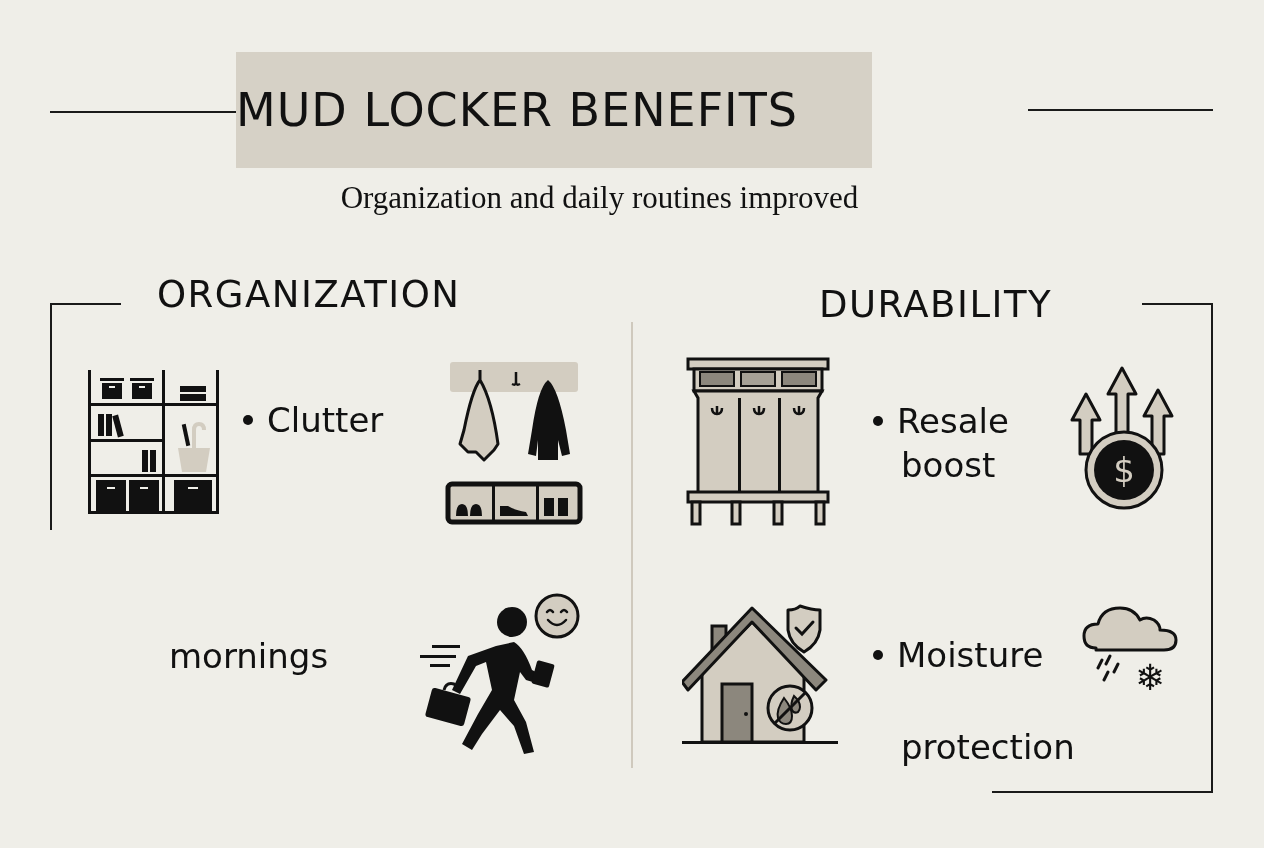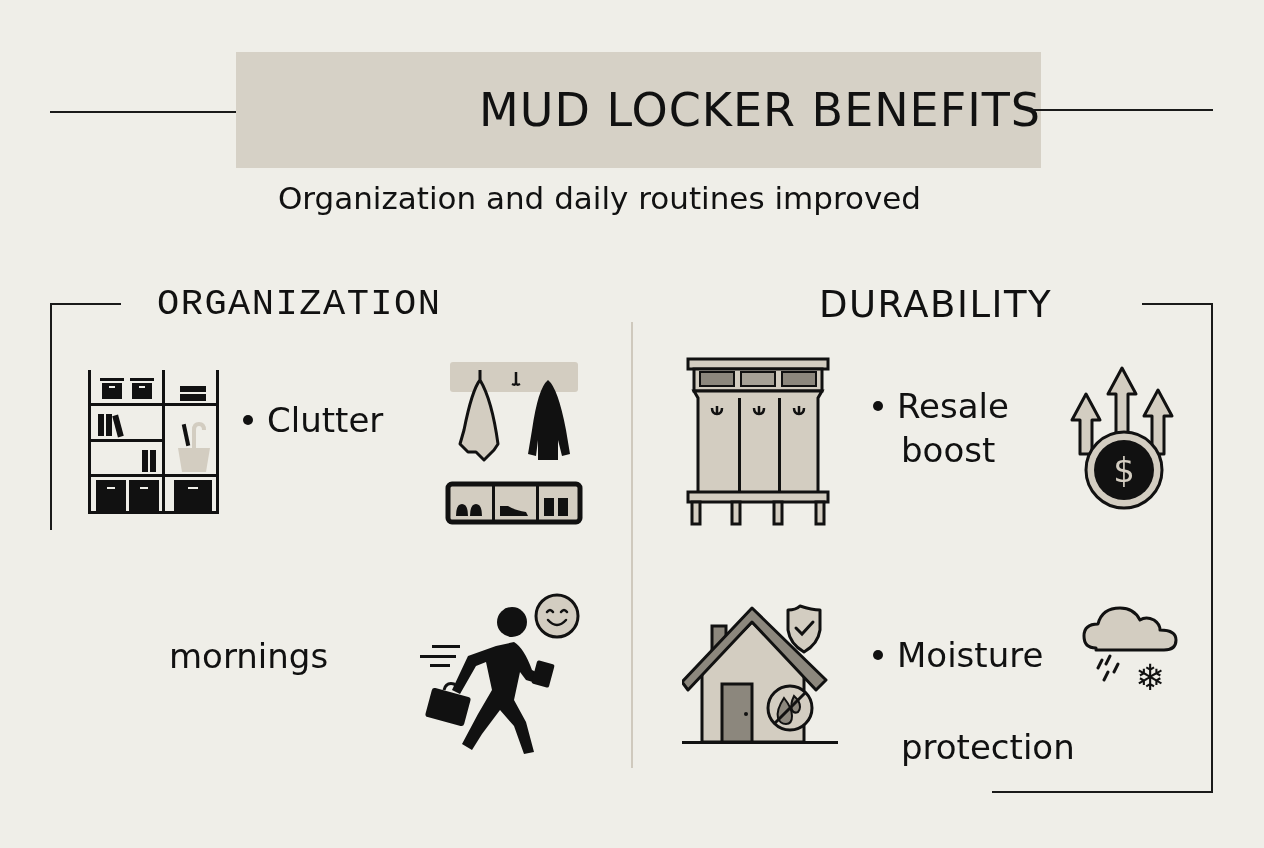--- a/index.html
+++ b/index.html
@@ -5,30 +5,30 @@
     html, body { margin: 0; padding: 0; }
     body {
       width: 1264px; height: 848px; position: relative; overflow: hidden;
       background: #efeee8;
       font-family: "DejaVu Sans", sans-serif;
       color: #111;
     }
     .abs { position: absolute; }
     .line { position: absolute; background: #1a1a1a; }
     .title-box {
-      position: absolute; left: 236px; top: 52px; width: 792px; height: 116px;
+      position: absolute; left: 236px; top: 52px; width: 636px; height: 116px;
       background: #d6d1c6;
-      display: flex; align-items: center; justify-content: flex-end; padding-left: 13px;
+      display: flex; align-items: center; justify-content: flex-start;
     }
     .title-text {
       font-size: 46px; letter-spacing: 1px; color: #111; font-weight: normal;
     }
     .subtitle {
       position: absolute; left: 0; width: 1199px; top: 180px; text-align: center;
-      font-size: 31px; color: #111;
+      font-size: 31px; color: #111; font-family: Liberation Serif, serif;
     }
     .section-title {
       position: absolute; font-size: 37px; letter-spacing: 1.5px; color: #111;
     }
     .divider { position: absolute; left: 631px; top: 322px; width: 2px; height: 446px; background: #cfc9bd; }
     .bullet {
       position: absolute; font-size: 34px; line-height: 44px; color: #111;
     }
     .bullet .dot {
       display: inline-block; width: 10px; height: 10px; border-radius: 50%;
@@ -48,21 +48,21 @@
 
 <div class="line" style="left:50px; top:303px; width:71px; height:2px;"></div>
 <div class="line" style="left:50px; top:303px; width:2px; height:227px;"></div>
 
 <div class="line" style="left:1142px; top:303px; width:71px; height:2px;"></div>
 <div class="line" style="left:1211px; top:303px; width:2px; height:490px;"></div>
 <div class="line" style="left:992px; top:791px; width:221px; height:2px;"></div>
 
 <div class="divider"></div>
 
-<div class="section-title" style="left:157px; top:283px;font-family:Liberation Mono, monospace;">ORGANIZATION</div>
+<div class="section-title" style="left:157px; top:273px;">ORGANIZATION</div>
 
 <div class="abs" style="left:86px; top:368px;">
   <svg width="136" height="148" viewBox="0 0 136 148">
     <g fill="#111">
       <rect x="2" y="2" width="3" height="144"></rect>
       <rect x="76" y="2" width="3" height="144"></rect>
       <rect x="130" y="2" width="3" height="144"></rect>
       <rect x="3" y="35" width="73" height="3"></rect>
       <rect x="79" y="35" width="51" height="3"></rect>
       <rect x="3" y="71" width="73" height="3"></rect>
@@ -164,21 +164,21 @@
     <path d="M70 52 Q70 58 75 58 Q80 58 80 52 M75 50 L75 58" fill="none" stroke="#111" stroke-width="2.5"></path>
     <path d="M110 52 Q110 58 115 58 Q120 58 120 52 M115 50 L115 58" fill="none" stroke="#111" stroke-width="2.5"></path>
     <rect x="4" y="136" width="140" height="10" fill="#d3cdc1" stroke="#111" stroke-width="3"></rect>
     <rect x="8" y="146" width="8" height="22" fill="#d3cdc1" stroke="#111" stroke-width="3"></rect>
     <rect x="48" y="146" width="8" height="22" fill="#d3cdc1" stroke="#111" stroke-width="3"></rect>
     <rect x="90" y="146" width="8" height="22" fill="#d3cdc1" stroke="#111" stroke-width="3"></rect>
     <rect x="132" y="146" width="8" height="22" fill="#d3cdc1" stroke="#111" stroke-width="3"></rect>
   </svg>
 </div>
 
-<div class="bullet" style="left:873px; top:384px;">
+<div class="bullet" style="left:873px; top:399px;">
   <div><span class="dot"></span><span>Resale</span></div>
   <div style="padding-left:28px;">boost</div>
 </div>
 
 <div class="abs" style="left:1064px; top:364px;">
   <svg width="116" height="146" viewBox="0 0 116 146">
     <path d="M8 56 L22 30 L36 56 L28 56 L28 90 L16 90 L16 56 Z" fill="#d3cdc1" stroke="#111" stroke-width="3" stroke-linejoin="round"></path>
     <path d="M44 30 L58 4 L72 30 L64 30 L64 80 L52 80 L52 30 Z" fill="#d3cdc1" stroke="#111" stroke-width="3" stroke-linejoin="round"></path>
     <path d="M80 52 L94 26 L108 52 L100 52 L100 90 L88 90 L88 52 Z" fill="#d3cdc1" stroke="#111" stroke-width="3" stroke-linejoin="round"></path>
     <ellipse cx="60" cy="106" rx="38" ry="38" fill="#d3cdc1" stroke="#111" stroke-width="3"></ellipse>

